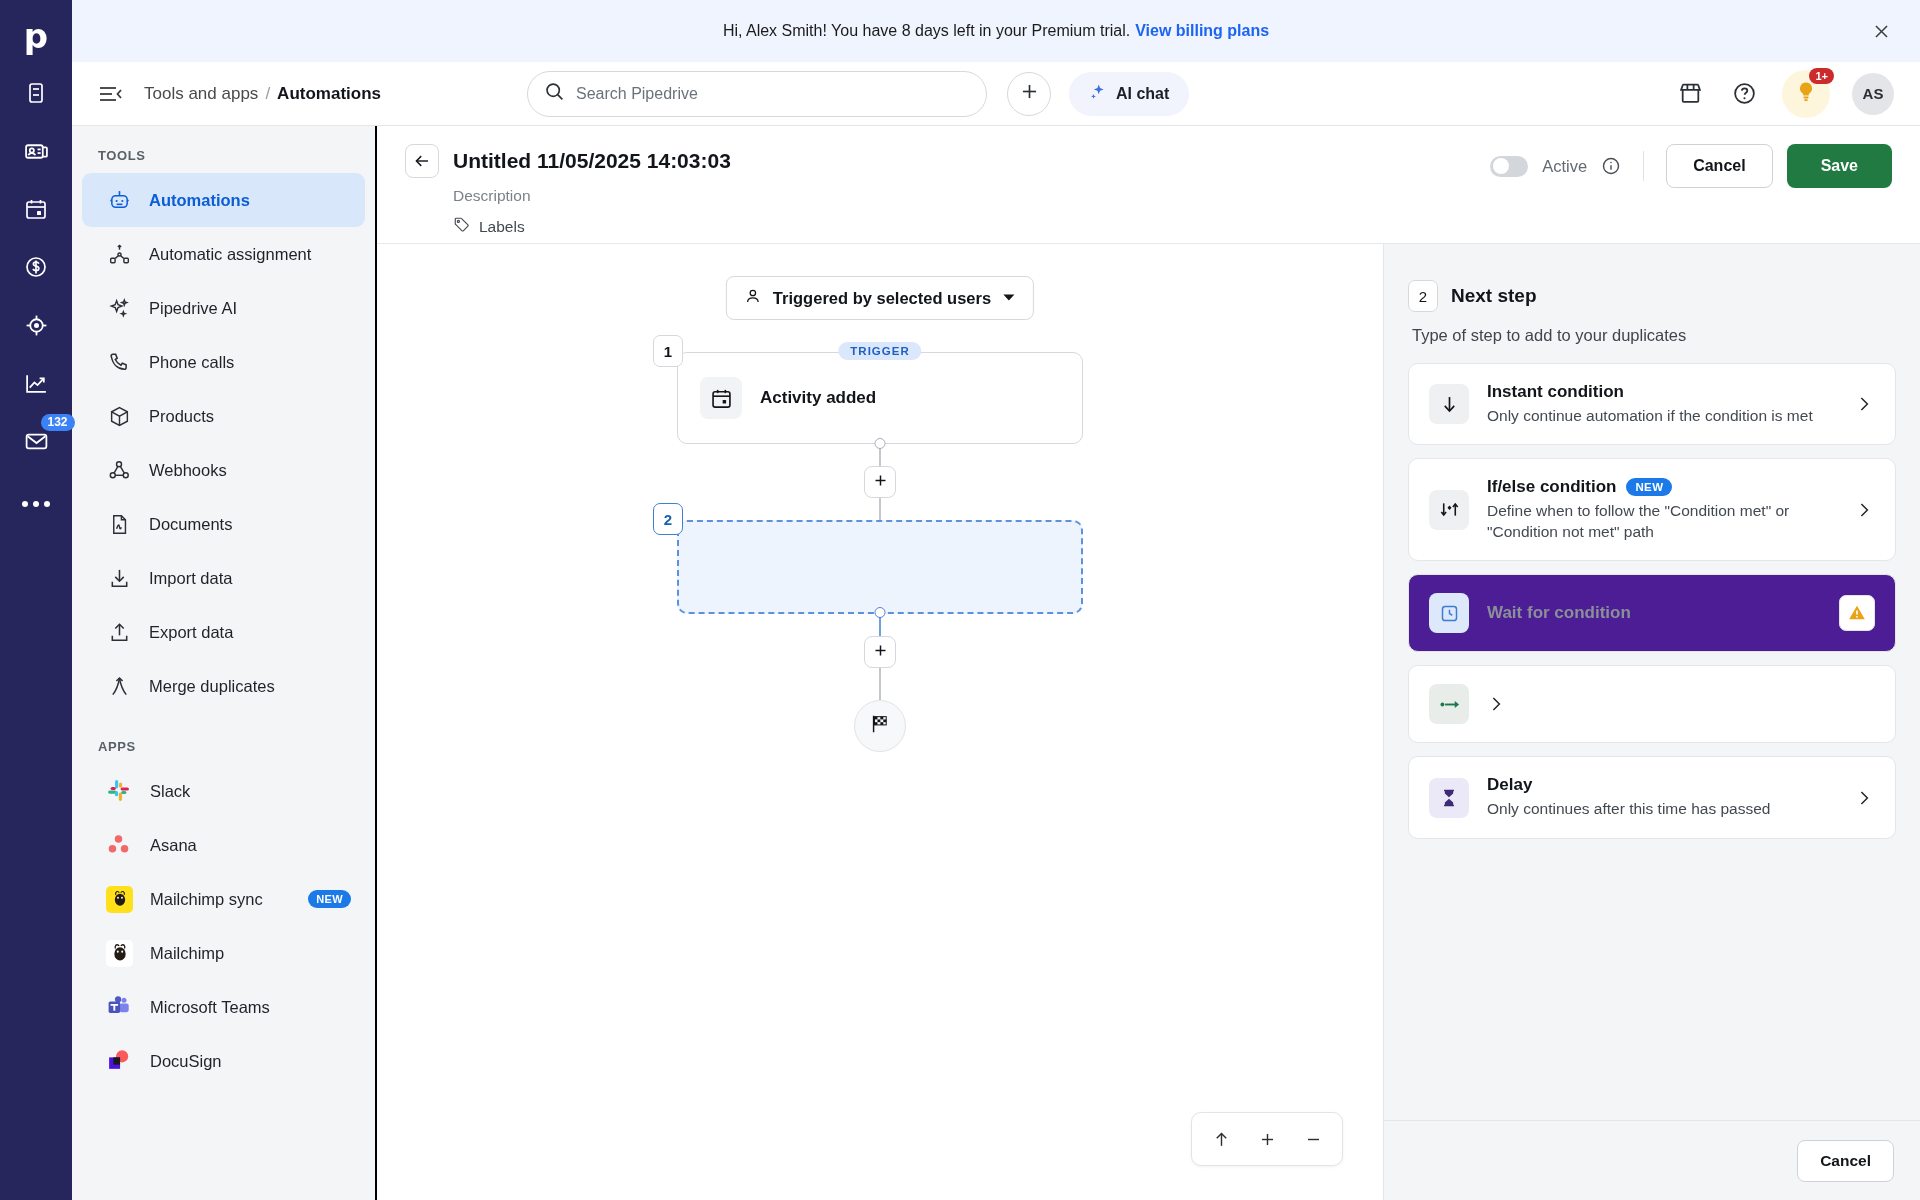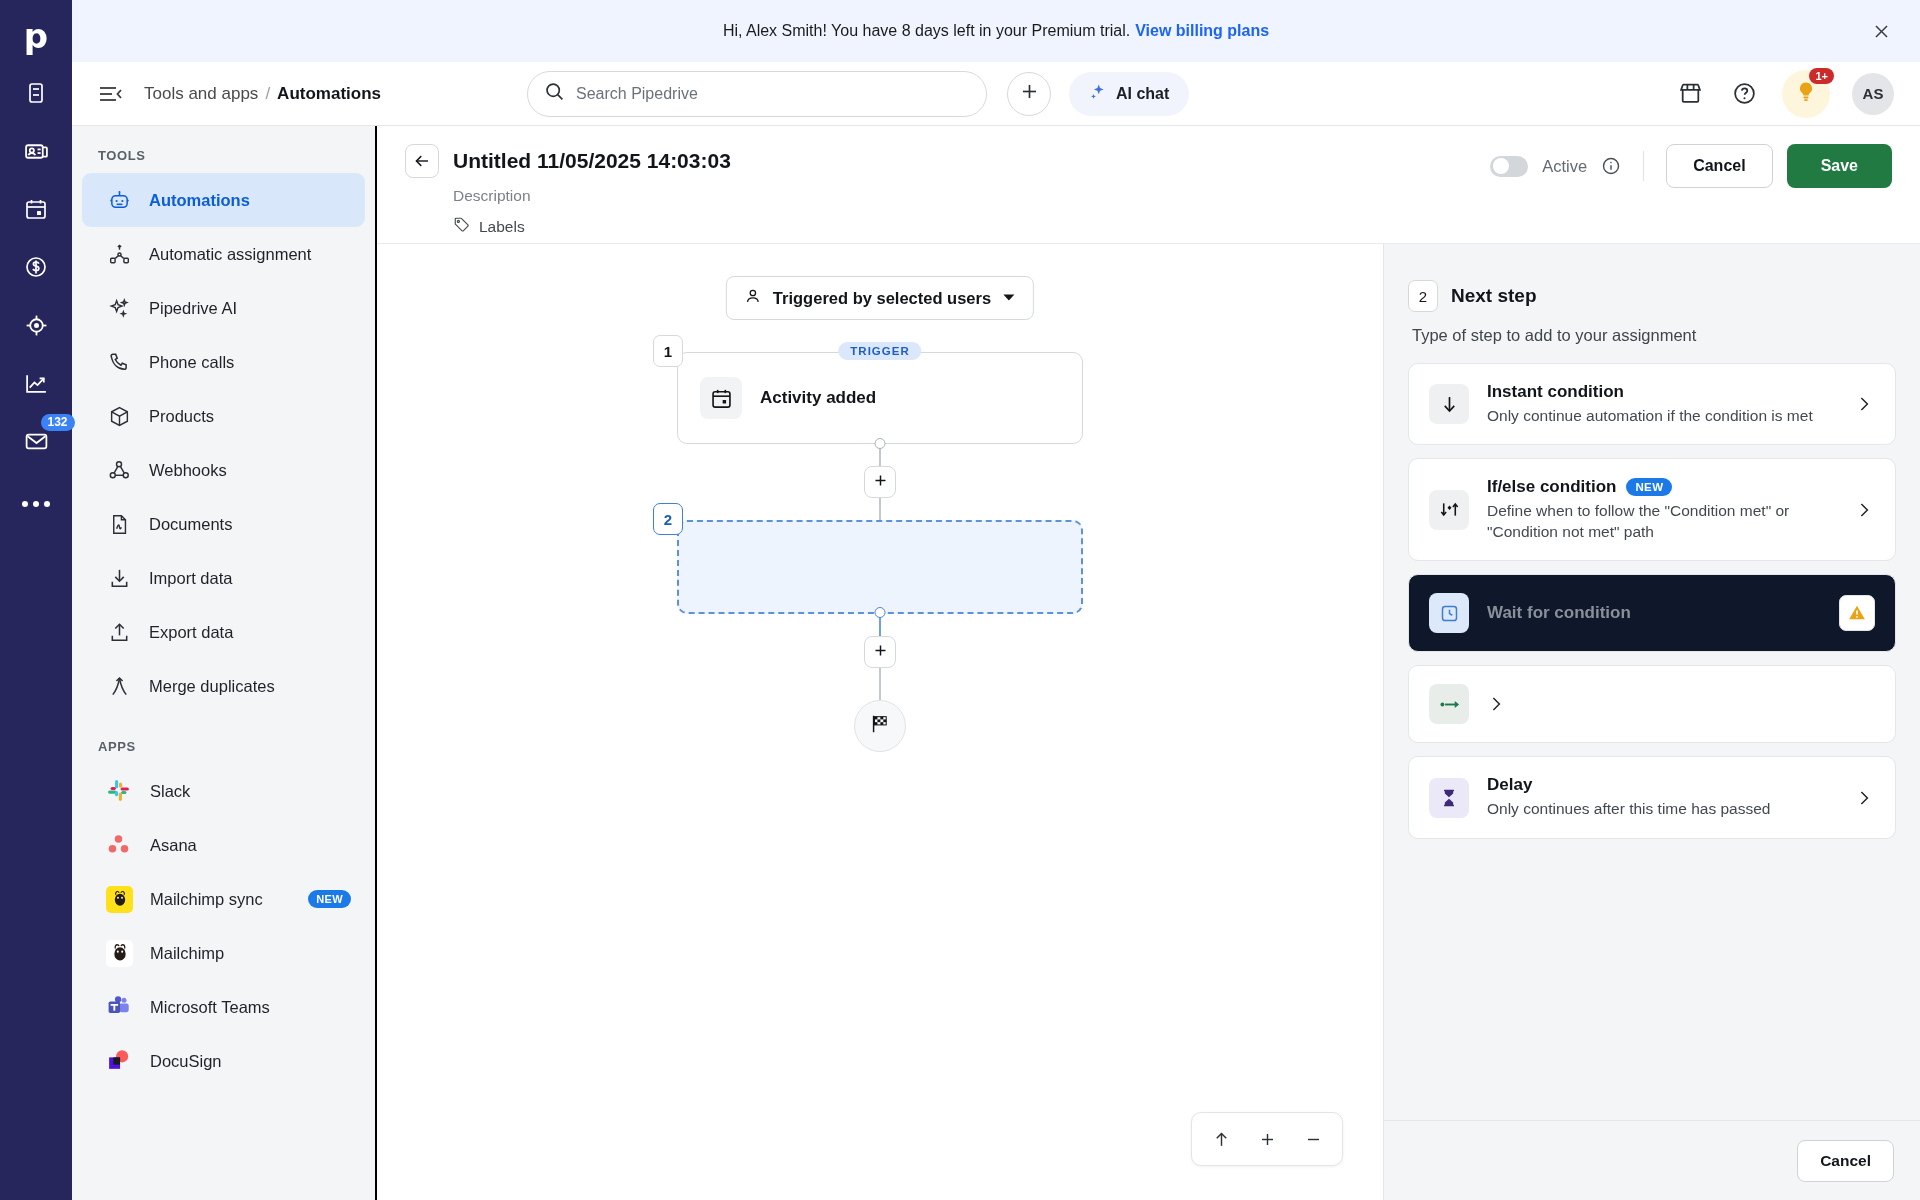--- a/index.html
+++ b/index.html
@@ -219,21 +219,21 @@
   .panel-num {
     width: 30px; height: 32px; border: 1px solid #d5d9de; border-radius: 7px; background: #fff;
     display: flex; align-items: center; justify-content: center; font-size: 15px; color: #12151a; flex: 0 0 30px;
   }
   .panel-title { font-size: 19px; font-weight: bold; color: #12151a; }
   .panel-sub { font-size: 16.5px; color: #40454c; margin: 14px 0 18px 4px; }
   .opt-card {
     background: #fff; border: 1px solid #e4e6ea; border-radius: 10px; margin-bottom: 13px;
     display: flex; align-items: center; gap: 18px; padding: 18px 20px; cursor: pointer; position: relative;
   }
-  .opt-card.disabled { background: #0f172a; cursor: default; }
+  .opt-card.disabled { background: #4c1d95; cursor: default; }
   .opt-ico { width: 40px; height: 40px; border-radius: 8px; background: #eef0f2; display: flex; align-items: center; justify-content: center; flex: 0 0 40px; }
   .opt-ico.blue { background: #dde9fb; }
   .opt-ico.green { background: #e9edea; }
   .opt-ico.purple { background: #ebe8f7; }
   .opt-text { flex: 1; min-width: 0; }
   .opt-title { font-size: 17px; font-weight: bold; color: #12151a; display: flex; align-items: center; gap: 10px; }
   .opt-card.disabled .opt-title { color: #8a9098; }
   .opt-desc { font-size: 15.5px; color: #434950; line-height: 1.32; margin-top: 4px; }
   .opt-card.disabled .opt-desc { color: #8a9098; }
   .opt-new { background: #1c7ae8; color: #fff; font-size: 11.5px; font-weight: bold; letter-spacing: .4px; border-radius: 9px; padding: 3px 9px; }
@@ -782,21 +782,21 @@
               </span>
             </div>
           </div>
 
           <div class="panel">
             <div class="panel-body">
               <div class="panel-head">
                 <span class="panel-num">2</span>
                 <span class="panel-title">Next step</span>
               </div>
-              <div class="panel-sub">Type of step to add to your assignment</div>
+              <div class="panel-sub">Type of step to add to your duplicates</div>
 
               <div class="opt-card">
                 <span class="opt-ico">
                   <svg width="21" height="21" viewBox="0 0 24 24" fill="none" stroke="#12151a" stroke-width="1.9">
                       <line x1="12" y1="3.5" x2="12" y2="19"></line>
                       <polyline points="6.6,13.6 12,19.4 17.4,13.6"></polyline>
                     </svg>
                 </span>
                 <span class="opt-text">
                   <span class="opt-title">

